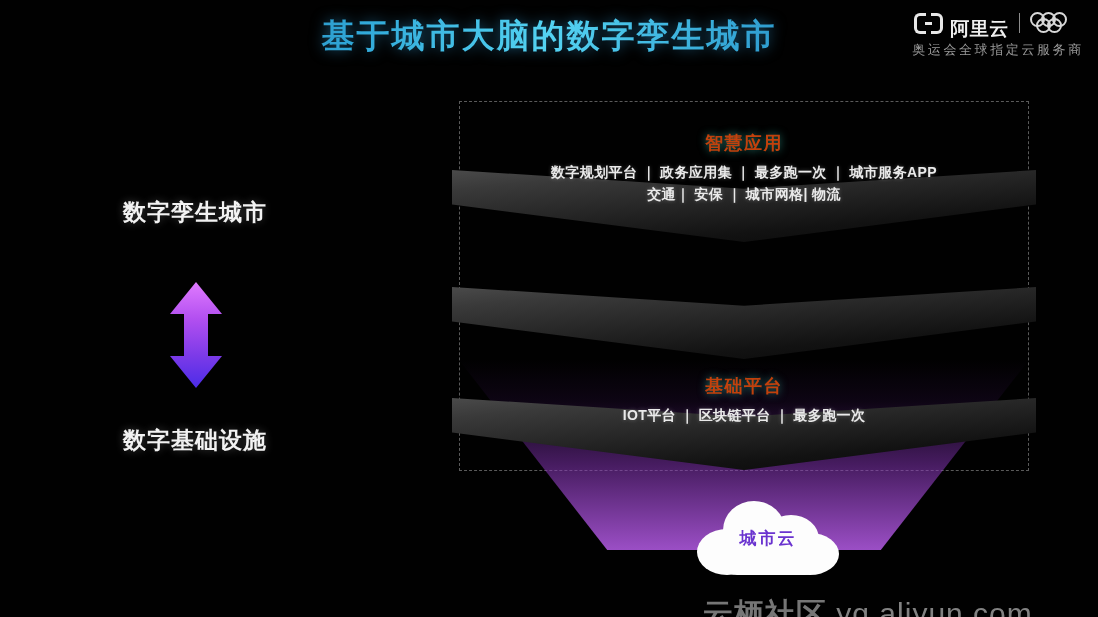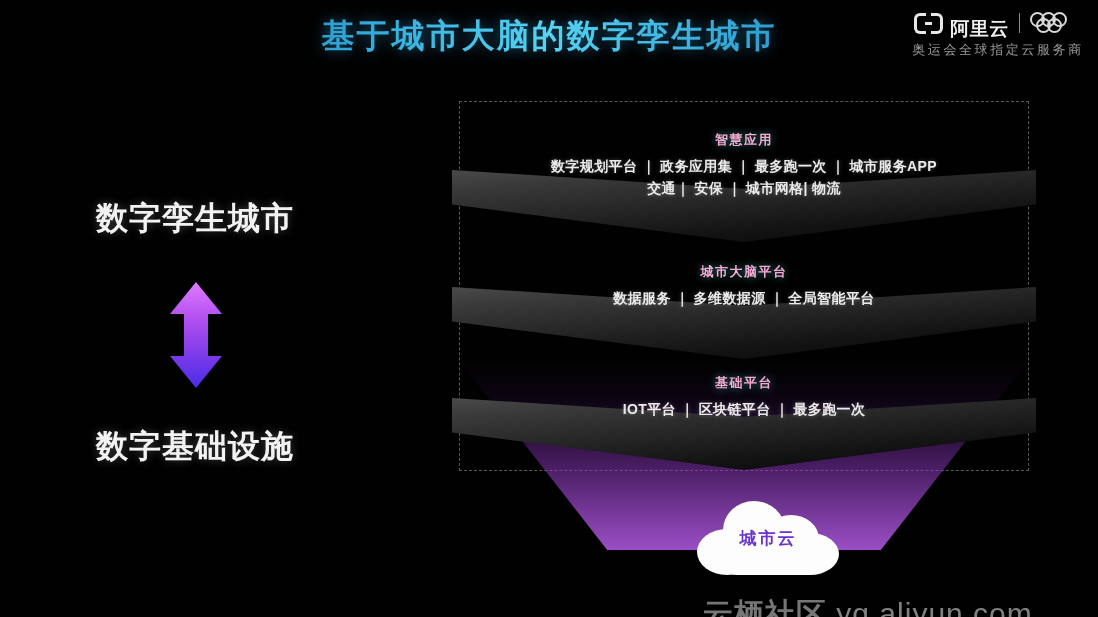--- a/index.html
+++ b/index.html
@@ -44,21 +44,21 @@
   .rings i:nth-child(4){ left:6px; top:6px; }
   .rings i:nth-child(5){ left:17px; top:6px; }
   .logo-sub {
     text-align:center; font-size:13px; color:#9a9a9a;
     letter-spacing:2.6px; margin-top:3px; white-space:nowrap;
   }
 
   
   .lbl-left {
     position:absolute; left:0; width:390px; text-align:center;
-    font-size:32px; font-weight:bold; color:#f2f2f2; letter-spacing:1px;
+    font-size:23px; font-weight:bold; color:#f2f2f2; letter-spacing:1px;
     text-shadow:0 0 10px rgba(255,255,255,.25);
   }
   #lbl-top { top:197px; }
   #lbl-bot { top:425px; }
 
   .arrow { position:absolute; left:166px; top:280px; width:60px; height:110px; }
 
   
   .panel {
     position:absolute; left:459px; top:101px; width:570px; height:370px;
@@ -80,21 +80,21 @@
     background:linear-gradient(175deg,#4a4a4a 0%,#3a3a3a 16%,#262626 44%,#121212 72%,#070707 100%);
     clip-path:polygon(0% 0%, 50% 26%, 100% 0%, 100% 48%, 50% 100%, 0% 48%);
     filter:drop-shadow(0 1px 2px rgba(255,255,255,.05));
   }
   #slab-1 { top:170px; }
   #slab-2 { top:287px; }
   #slab-3 { top:398px; }
 
   .layer { position:absolute; left:459px; width:570px; text-align:center; }
   .layer-title {
-    font-size:13px; font-weight:bold; color:#f9a8d4; letter-spacing:1.5px;
+    font-size:18px; font-weight:bold; color:#c2410c; letter-spacing:1.5px;
     text-shadow:0 0 9px rgba(63,216,196,.55);
   }
   .layer-items {
     font-size:14px; font-weight:bold; color:#eaeaea; line-height:22px;
     letter-spacing:.4px; margin-top:6px;
     text-shadow:0 0 4px rgba(255,255,255,.28);
   }
   #layer-1 { top:131px; }
   #layer-2 { top:263px; }
   #layer-3 { top:374px;text-align:center; }
@@ -175,26 +175,20 @@
   <div class="slab" id="slab-3"></div>
 
   <div class="layer" id="layer-1">
     <div class="layer-title">智慧应用</div>
     <div class="layer-items">
       <div>数字规划平台 ｜ 政务应用集 ｜ 最多跑一次 ｜ 城市服务APP</div>
       <div>交通｜ 安保 ｜ 城市网格| 物流</div>
     </div>
   </div>
 
-  <div class="layer" id="layer-2">
-    <div class="layer-title">城市大脑平台</div>
-    <div class="layer-items">
-      <div>数据服务 ｜ 多维数据源 ｜ 全局智能平台</div>
-    </div>
-  </div>
 
   <div class="layer" id="layer-3">
     <div class="layer-title">基础平台</div>
     <div class="layer-items">
       <div>IOT平台 ｜ 区块链平台 ｜ 最多跑一次</div>
     </div>
   </div>
 
   <div class="cloud">
     <span class="b b1"></span>

